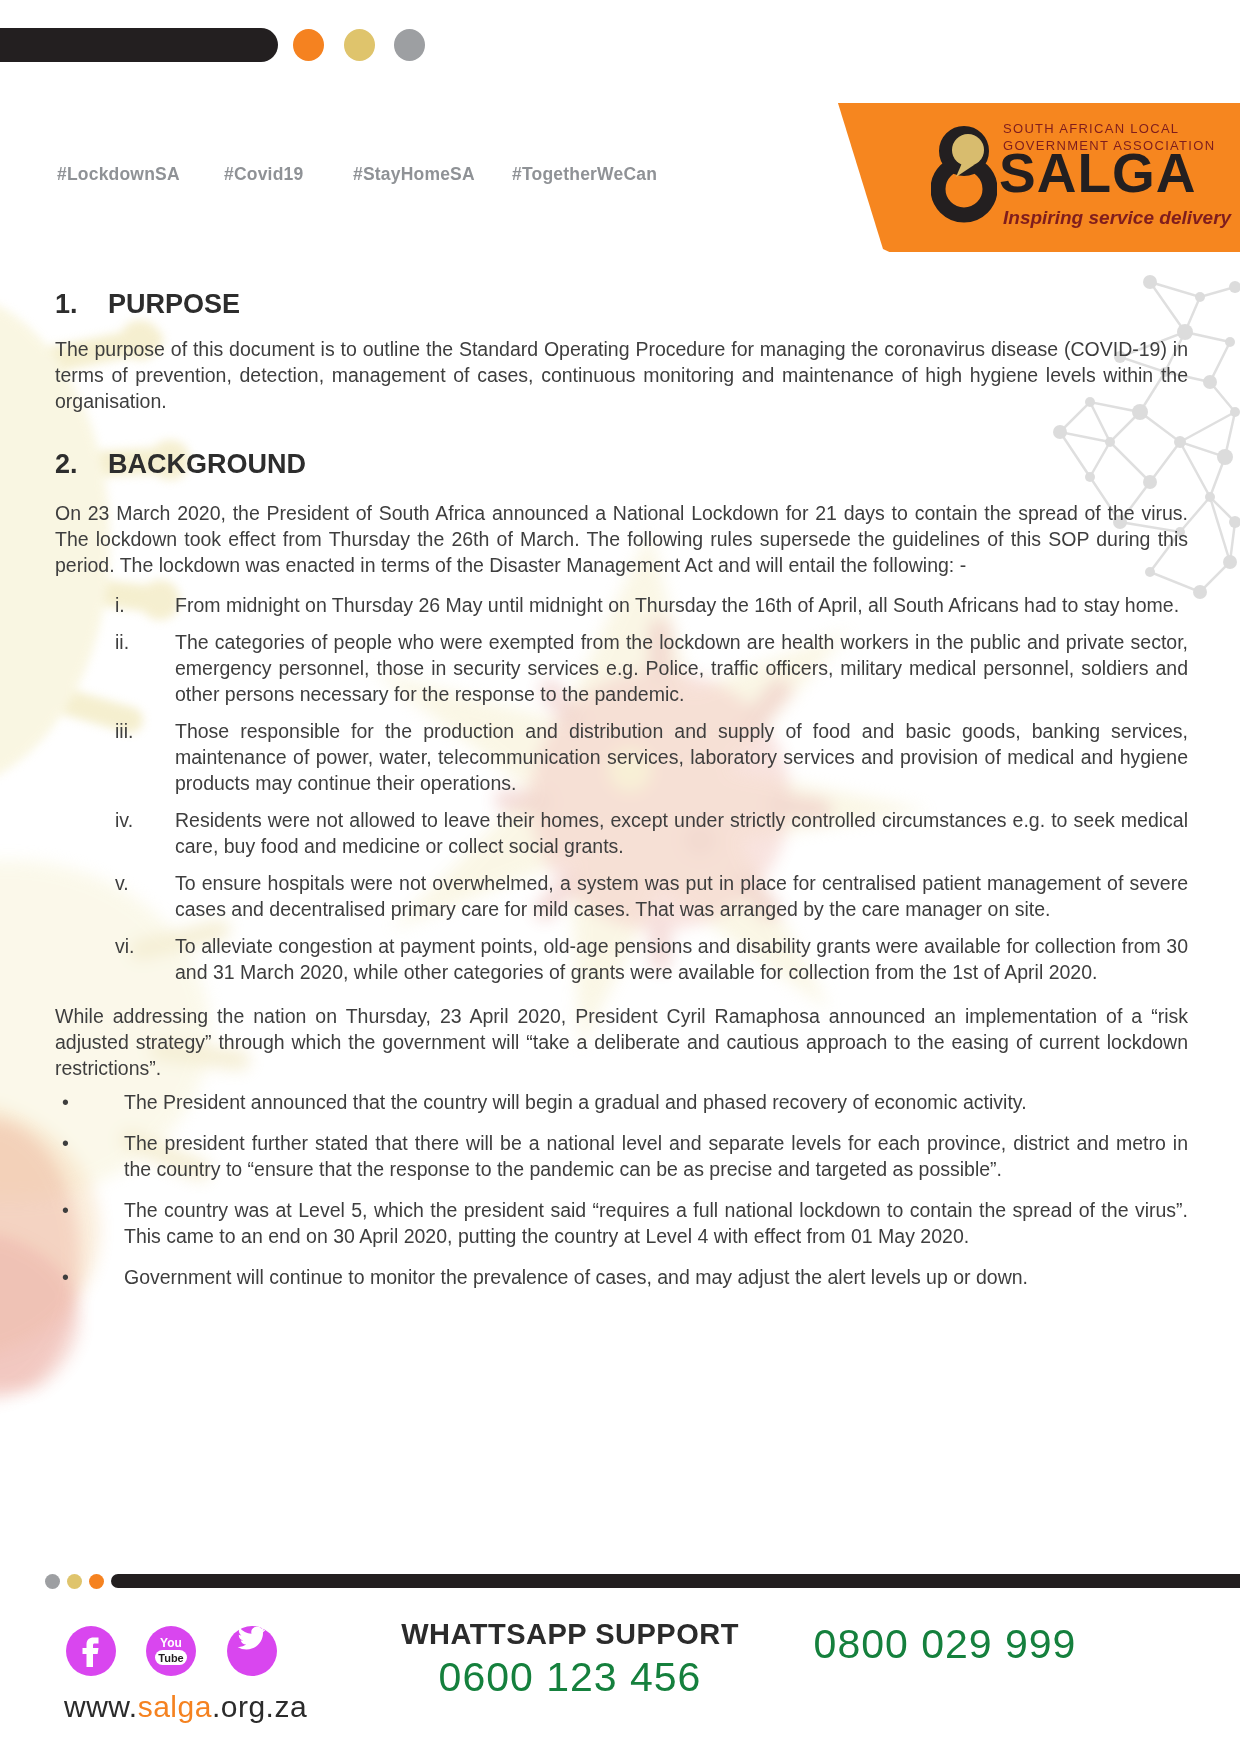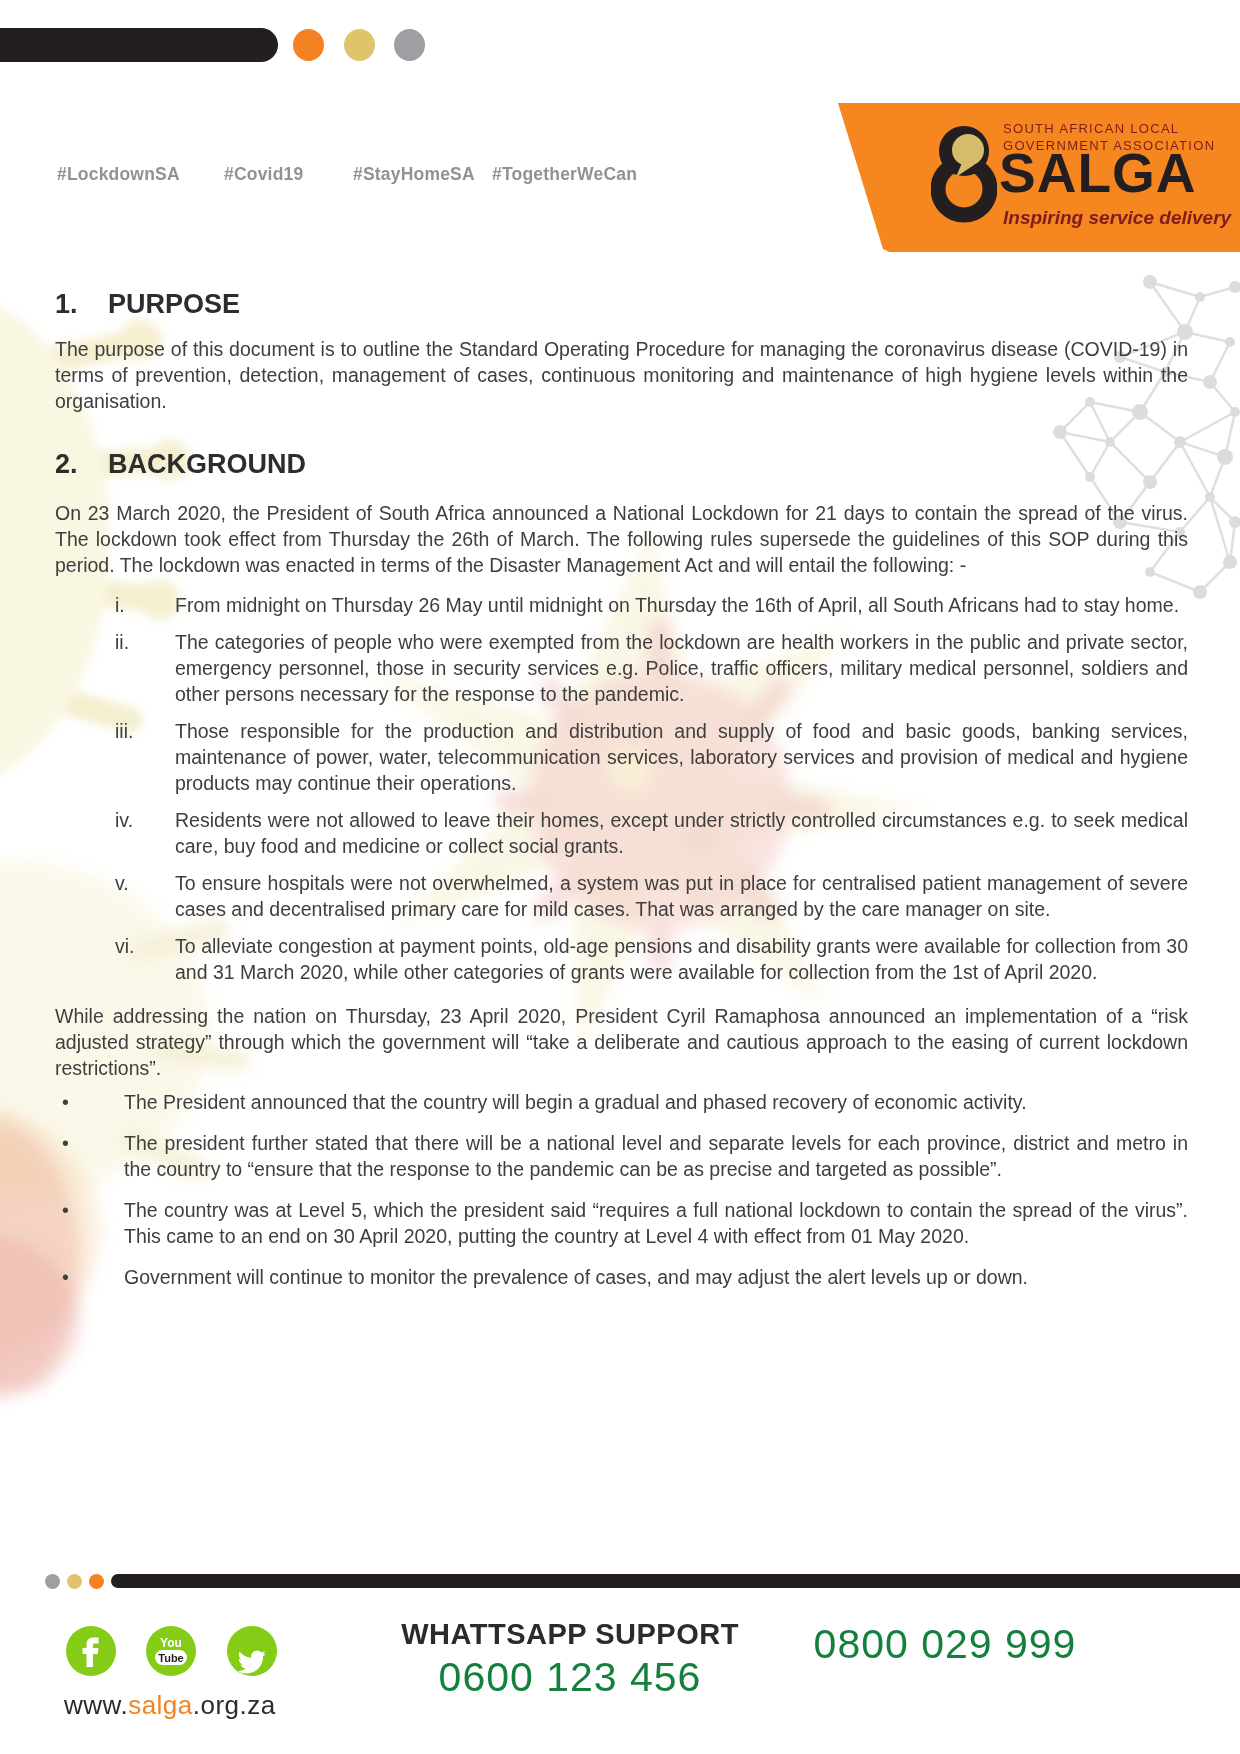--- a/index.html
+++ b/index.html
@@ -17,21 +17,21 @@
   .top-bar{
     position:absolute; left:0; top:28px; width:278px; height:34px;
     background:#231F20; border-radius:0 17px 17px 0; z-index:3;
   }
   .dot{position:absolute; border-radius:50%; z-index:3;}
   .dot-a{left:293px; top:29px; width:31px; height:32px; background:#F58220;}
   .dot-b{left:344px; top:29px; width:31px; height:32px; background:#DFC46C;}
   .dot-c{left:394px; top:29px; width:31px; height:32px; background:#9D9FA2;}
   .hashtags{position:absolute; top:164px; left:0; width:100%; height:24px; z-index:3;}
   .hashtag{position:absolute; font-weight:bold; font-size:17.5px; color:#8F9296; letter-spacing:.2px;}
-  .ht-0{left:57px;} .ht-1{left:224px;} .ht-2{left:353px;} .ht-3{left:492px;}
+  .ht-0{left:57px;} .ht-1{left:224px;} .ht-2{left:353px;} .ht-3{left:512px;}
   
   .banner{
     position:absolute; left:815px; top:103px; width:425px; height:149px;
     background:#F6861F; z-index:3;
     clip-path:polygon(5.4% 0, 100% 0, 100% 100%, 17.5% 100%, 16% 98%);
   }
   .logo-mark{position:absolute; left:116px; top:20px;}
   .logo-org{
     position:absolute; left:188px; top:17px; line-height:17px;
     font-size:13px; letter-spacing:1.3px; color:#7f1d1d; font-weight:normal;
@@ -64,27 +64,27 @@
   .f-dot{position:absolute; width:15px; height:15px; border-radius:50%; z-index:3;}
   .fd-gray{left:45px; top:1574px; background:#9D9FA2;}
   .fd-tan{left:67px; top:1574px; background:#DFC46C;}
   .fd-orange{left:89px; top:1574px; background:#F58220;}
   .footer-bar{
     position:absolute; left:111px; right:0; top:1574px; height:14px;
     background:#231F20; border-radius:7px 0 0 7px; z-index:3;
   }
   .social-icon{
     position:absolute; width:50px; height:50px; border-radius:50%;
-    background:#84cc16; z-index:3; top:1626px;
-    display:flex; align-items:flex-end; justify-content:center;
+    background:#d946ef; z-index:3; top:1626px;
+    display:flex; align-items:flex-start; justify-content:center;
   }
   .si-fb{left:66px;} .si-yt{left:146px;} .si-tw{left:227px;}
   .website{
     position:absolute; left:64px; top:1690px; z-index:3;
-    font-size:26px; color:#2b2b2b; letter-spacing:.5px;
+    font-size:30px; color:#2b2b2b; letter-spacing:.5px;
   }
   .website .hl{color:#F58220;}
   .support-block{position:absolute; z-index:3; text-align:center;}
   .sb-whatsapp{left:350px; top:1618px; width:440px;}
   .sb-emergency{left:735px; top:1618px; width:420px;}
   .support-label{font-size:29px; font-weight:bold; color:#2b2b2b; letter-spacing:.5px;}
   .support-number{font-size:41px; color:#15803d; margin-top:3px; letter-spacing:1px;}
 </style>
 </head>
 <body>

